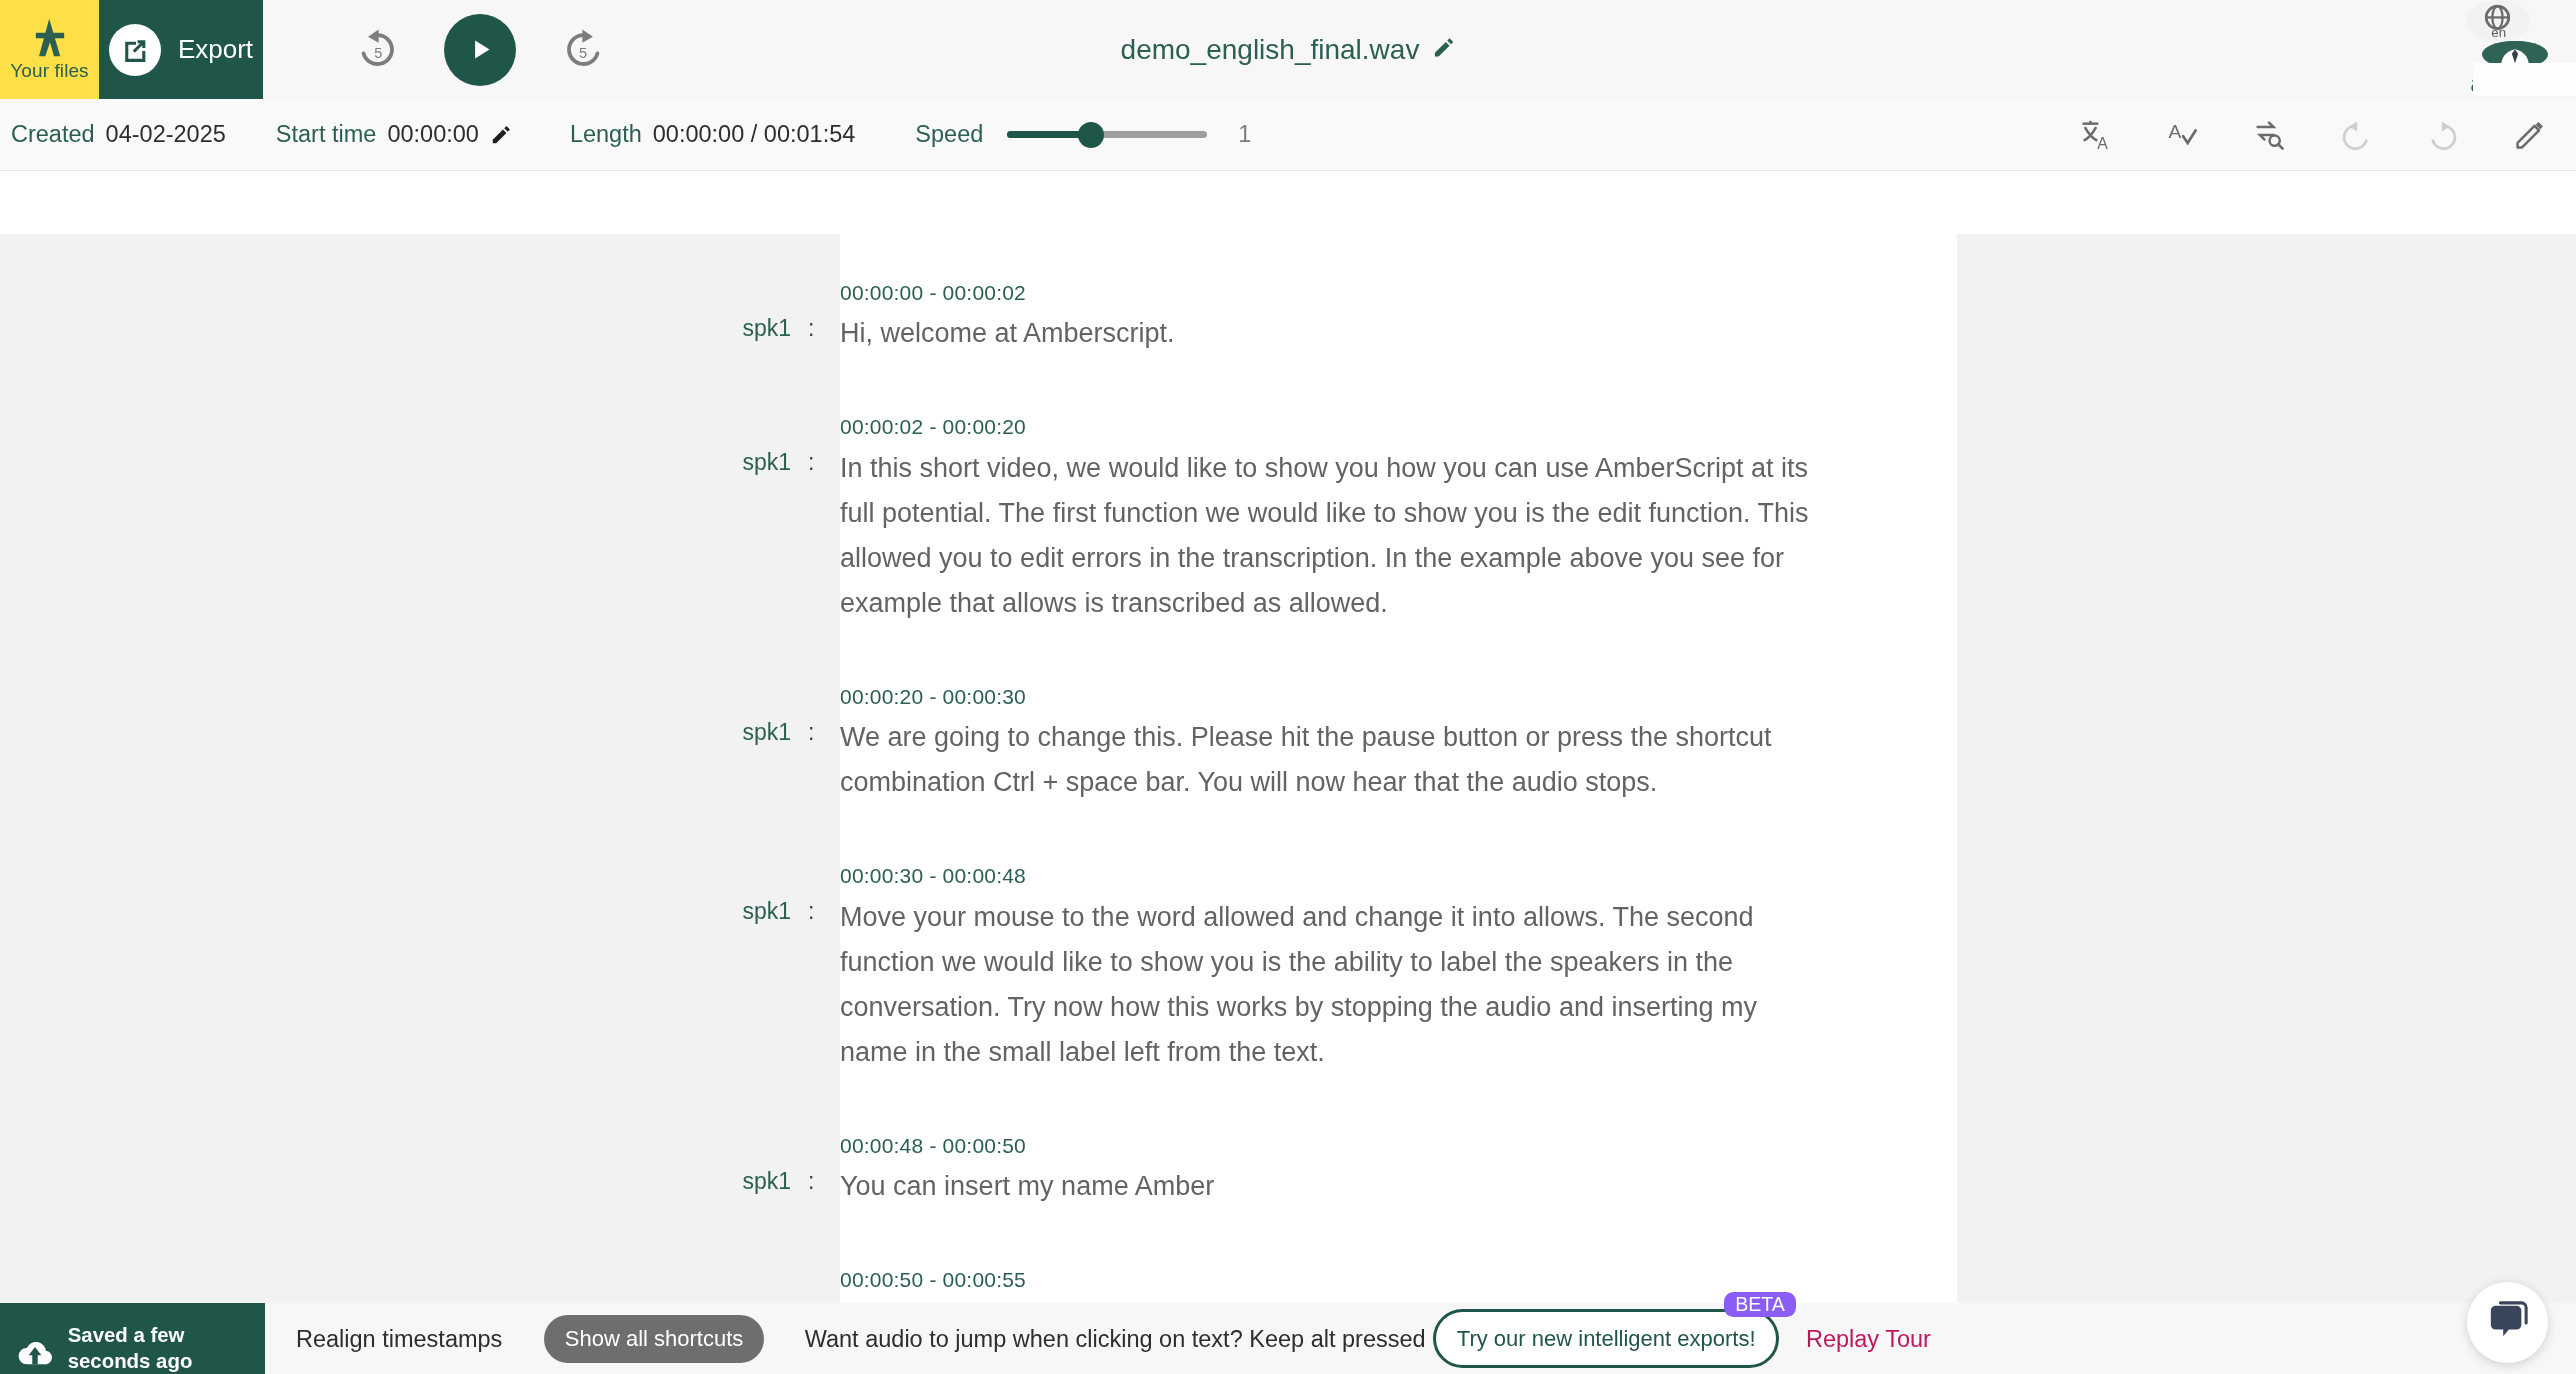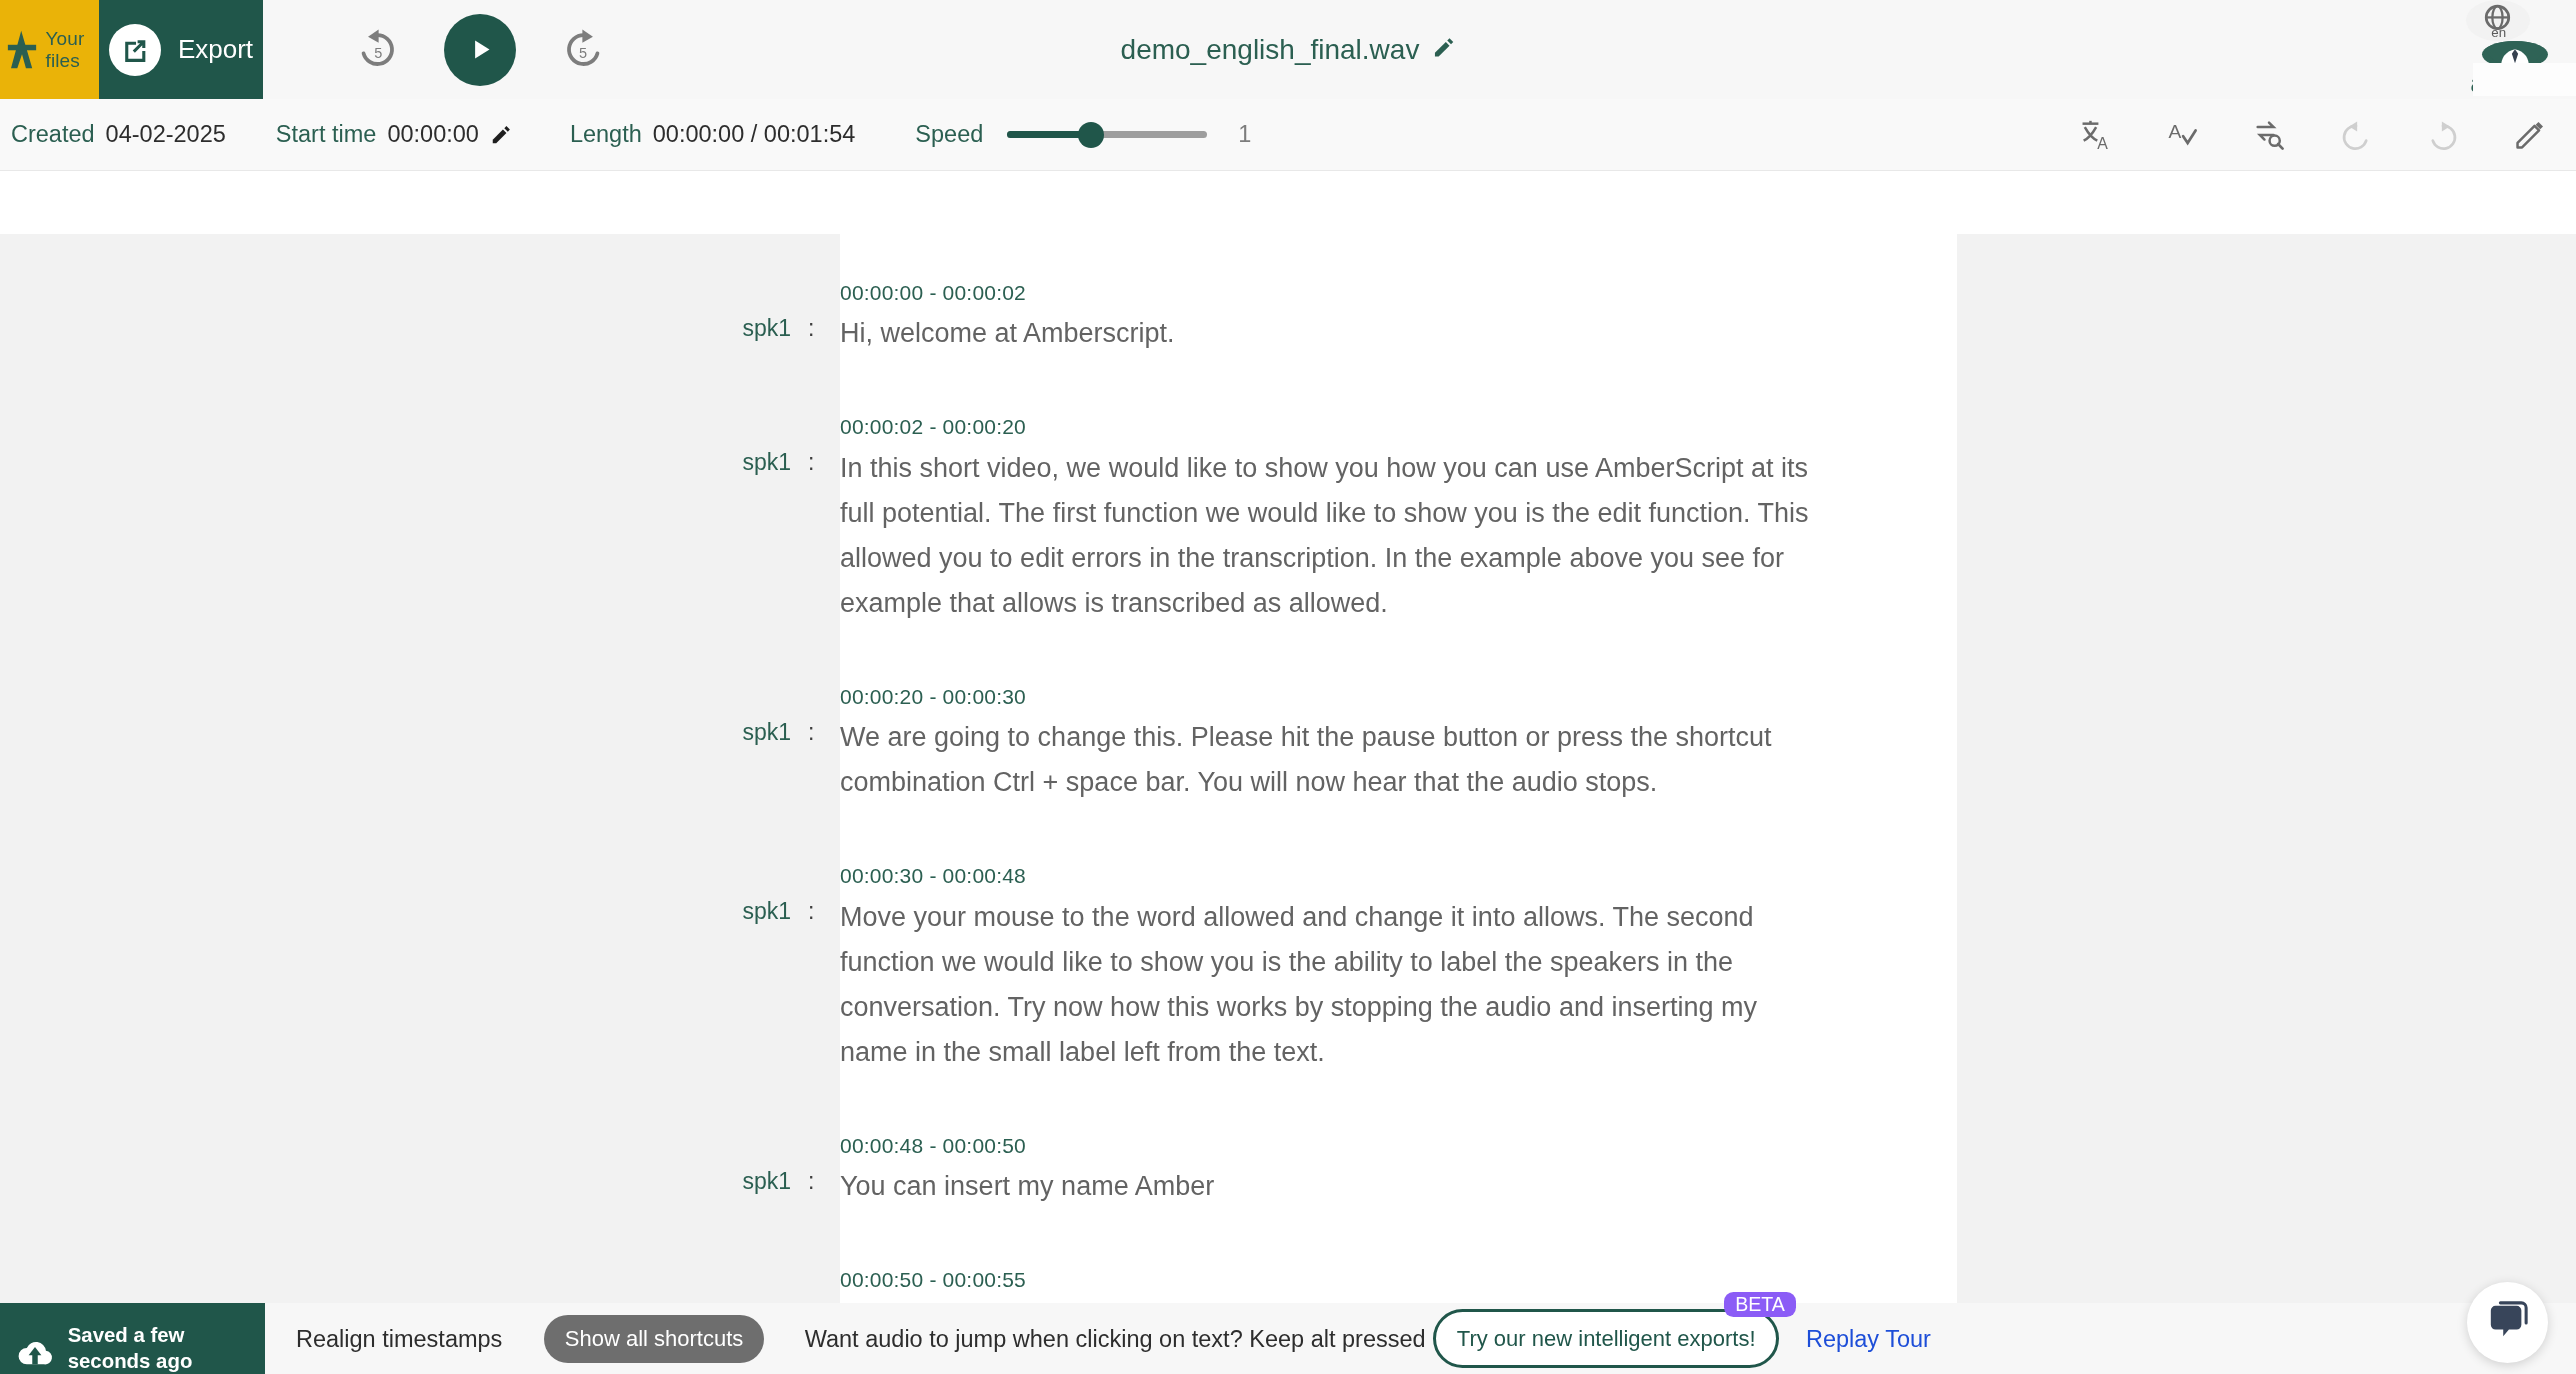--- a/index.html
+++ b/index.html
@@ -12,22 +12,22 @@
   #app { position: relative; width: 2576px; height: 1375px; background:#f9f9f9; }
 
   
   .topbar {
     position: absolute; left:0; top:0; width:2576px; height:99px;
     background:#f7f7f7;
     display:flex; align-items:center;
   }
   .yourfiles {
     width:99px; height:99px;
-    display:flex; align-items:center; justify-content:center;
-    gap:1.6px; background:#eab308; cursor:pointer;
+    display:flex; flex-direction:column; align-items:center; justify-content:center;
+    gap:1.6px; background:#fde047; cursor:pointer;
   }
   .logo-a { width:44px; height:41px; }
   .yourfiles-label { font-size:19px; color:#2b5f51; letter-spacing:0.1px; }
 
   .export-btn {
     width:164px; height:99px; background:#20564a;
     display:flex; align-items:center; justify-content:center; gap:17px;
     cursor:pointer;
   }
   .export-ic { width:52px; height:52px; border-radius:50%; background:#fff;
@@ -125,21 +125,21 @@
   .hint-text { font-size:23.5px; color:#2d2d2d; margin-left:41px; }
   .beta-wrap { position:relative; margin-left:7.8px; }
   .exports-pill {
     border:3.1px solid #20564a; color:#20564a; background:#fff;
     font-size:22px; padding:14px 20.4px; border-radius:36px; cursor:pointer; white-space:nowrap;
   }
   .beta-badge {
     position:absolute; right:-17px; top:-34px; background:#8b5cf6; color:#fff;
     font-size:19.6px; padding:1px 11px; border-radius:9.4px;
   }
-  .replay { font-size:23.5px; color:#1d4ed8; margin-left:27px; cursor:pointer; }
+  .replay { font-size:23.5px; color:#be185d; margin-left:27px; cursor:pointer; }
   .chat-fab {
     position:absolute; right:28px; bottom:12.5px; width:81px; height:81px;
     border-radius:50%; background:#fff; box-shadow:0 2.3px 11px rgba(0,0,0,.16);
     display:flex; align-items:center; justify-content:center; cursor:pointer;
   }
 </style>
 </head>
 <body>
 
 <div id="app">

